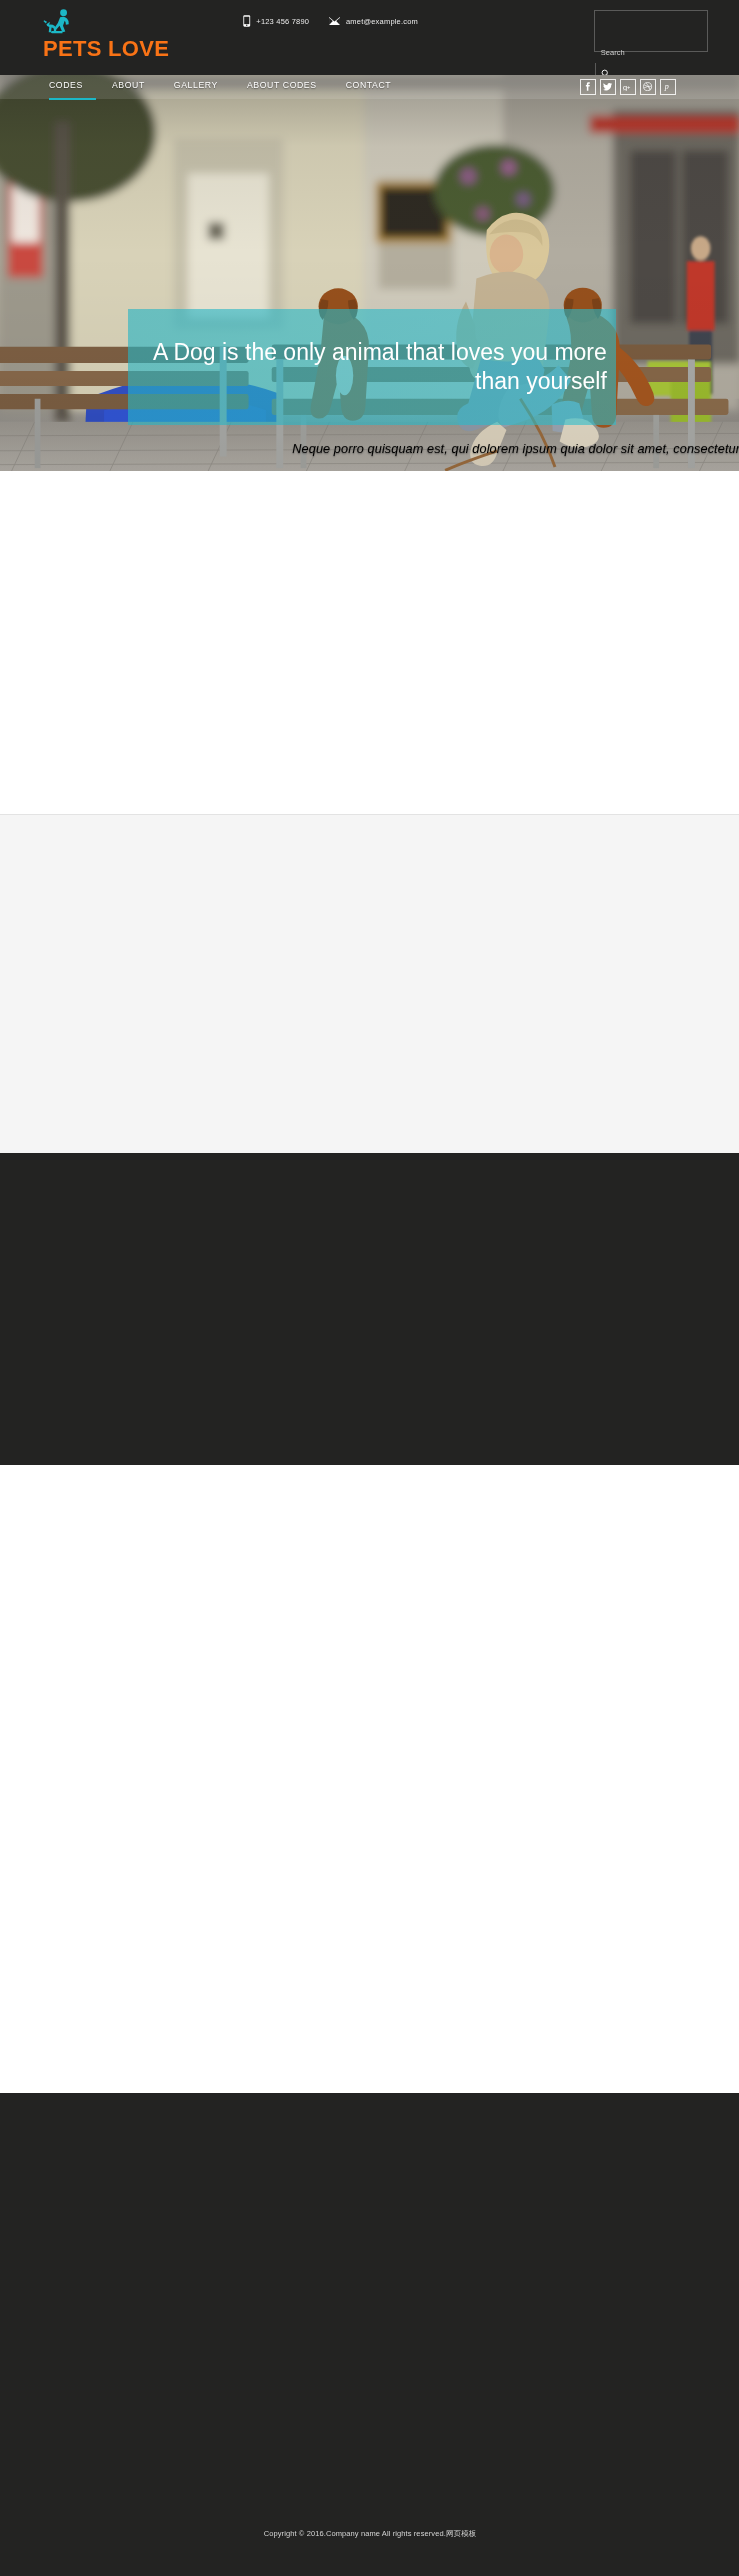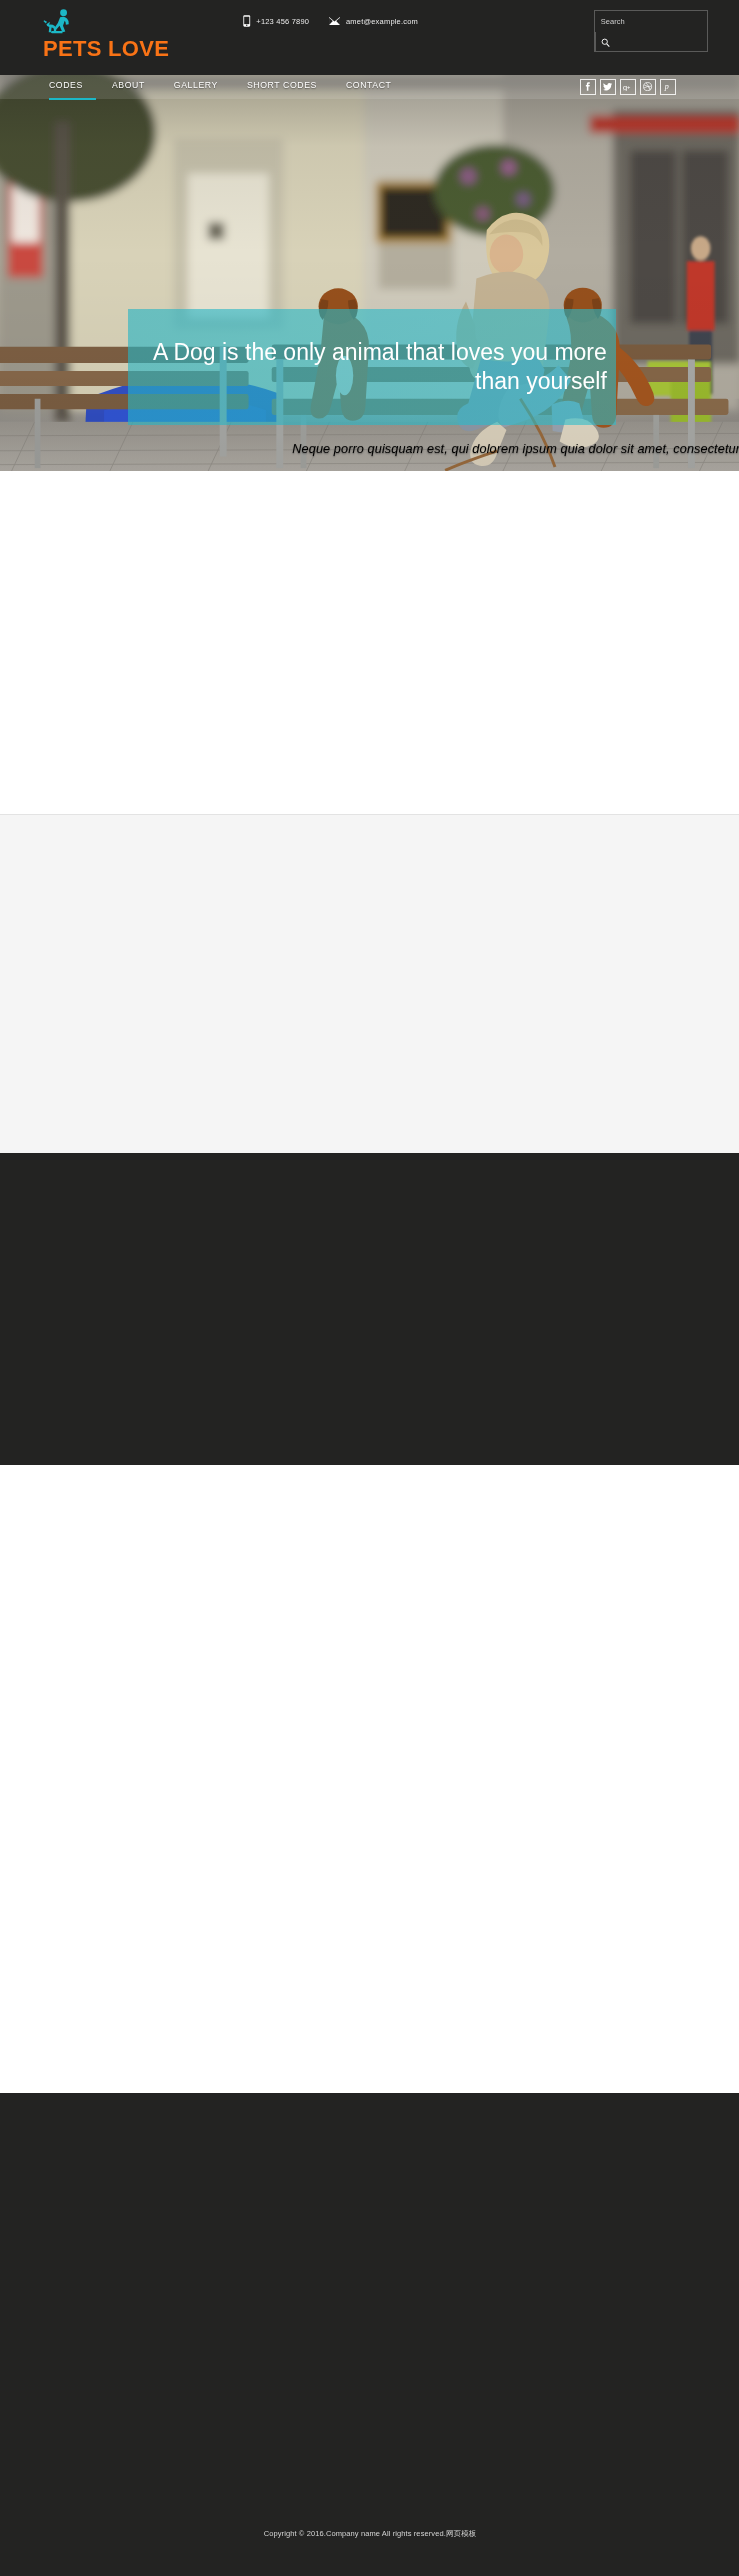--- a/index.html
+++ b/index.html
@@ -65,20 +65,21 @@
     display: block;
     width: 100%;
     height: 21px;
     background: transparent;
     border: none;
     outline: none;
     color: #cfcfcf;
     font-size: 7.5px;
     padding: 0 5.8px;
     font-family: "Liberation Sans", sans-serif;
+    margin-top: 31px;
   }
   .search-input::placeholder { color: #cfcfcf; opacity: 1; }
   .search-submit {
     display: block;
     width: 19.7px;
     height: 19.7px;
     background: transparent;
     border: none;
     border-left: 0.6px solid #5a5a59;
     cursor: pointer;
@@ -413,21 +414,21 @@
       <path d="M860 650 q-60 20 -90 34" stroke="#9a6b3d" stroke-width="5" fill="none"></path>
     </svg>
   </div>
   <div class="hero-scrim"></div>
 
   <nav class="navbar">
     <ul class="nav-list">
       <li class="nav-item active">CODES</li>
       <li class="nav-item">ABOUT</li>
       <li class="nav-item">GALLERY</li>
-      <li class="nav-item">SHORT CODES</li>
+      <li class="nav-item">ABOUT CODES</li>
       <li class="nav-item">CONTACT</li>
     </ul>
 
     <div class="social-list">
       <a class="social-btn">
         <svg width="9.2" height="9.2" viewBox="0 0 16 16" xmlns="http://www.w3.org/2000/svg">
           <path d="M10.2 3.2h1.6V0.6h-2.2C7.7 0.6 6.7 1.8 6.7 3.5V5.4H5v2.6h1.7v7.4h2.7V8h2.1l0.3-2.6H9.4V3.9c0-0.5 0.2-0.7 0.8-0.7z" fill="#ffffff"></path>
         </svg>
       </a>
       <a class="social-btn">

